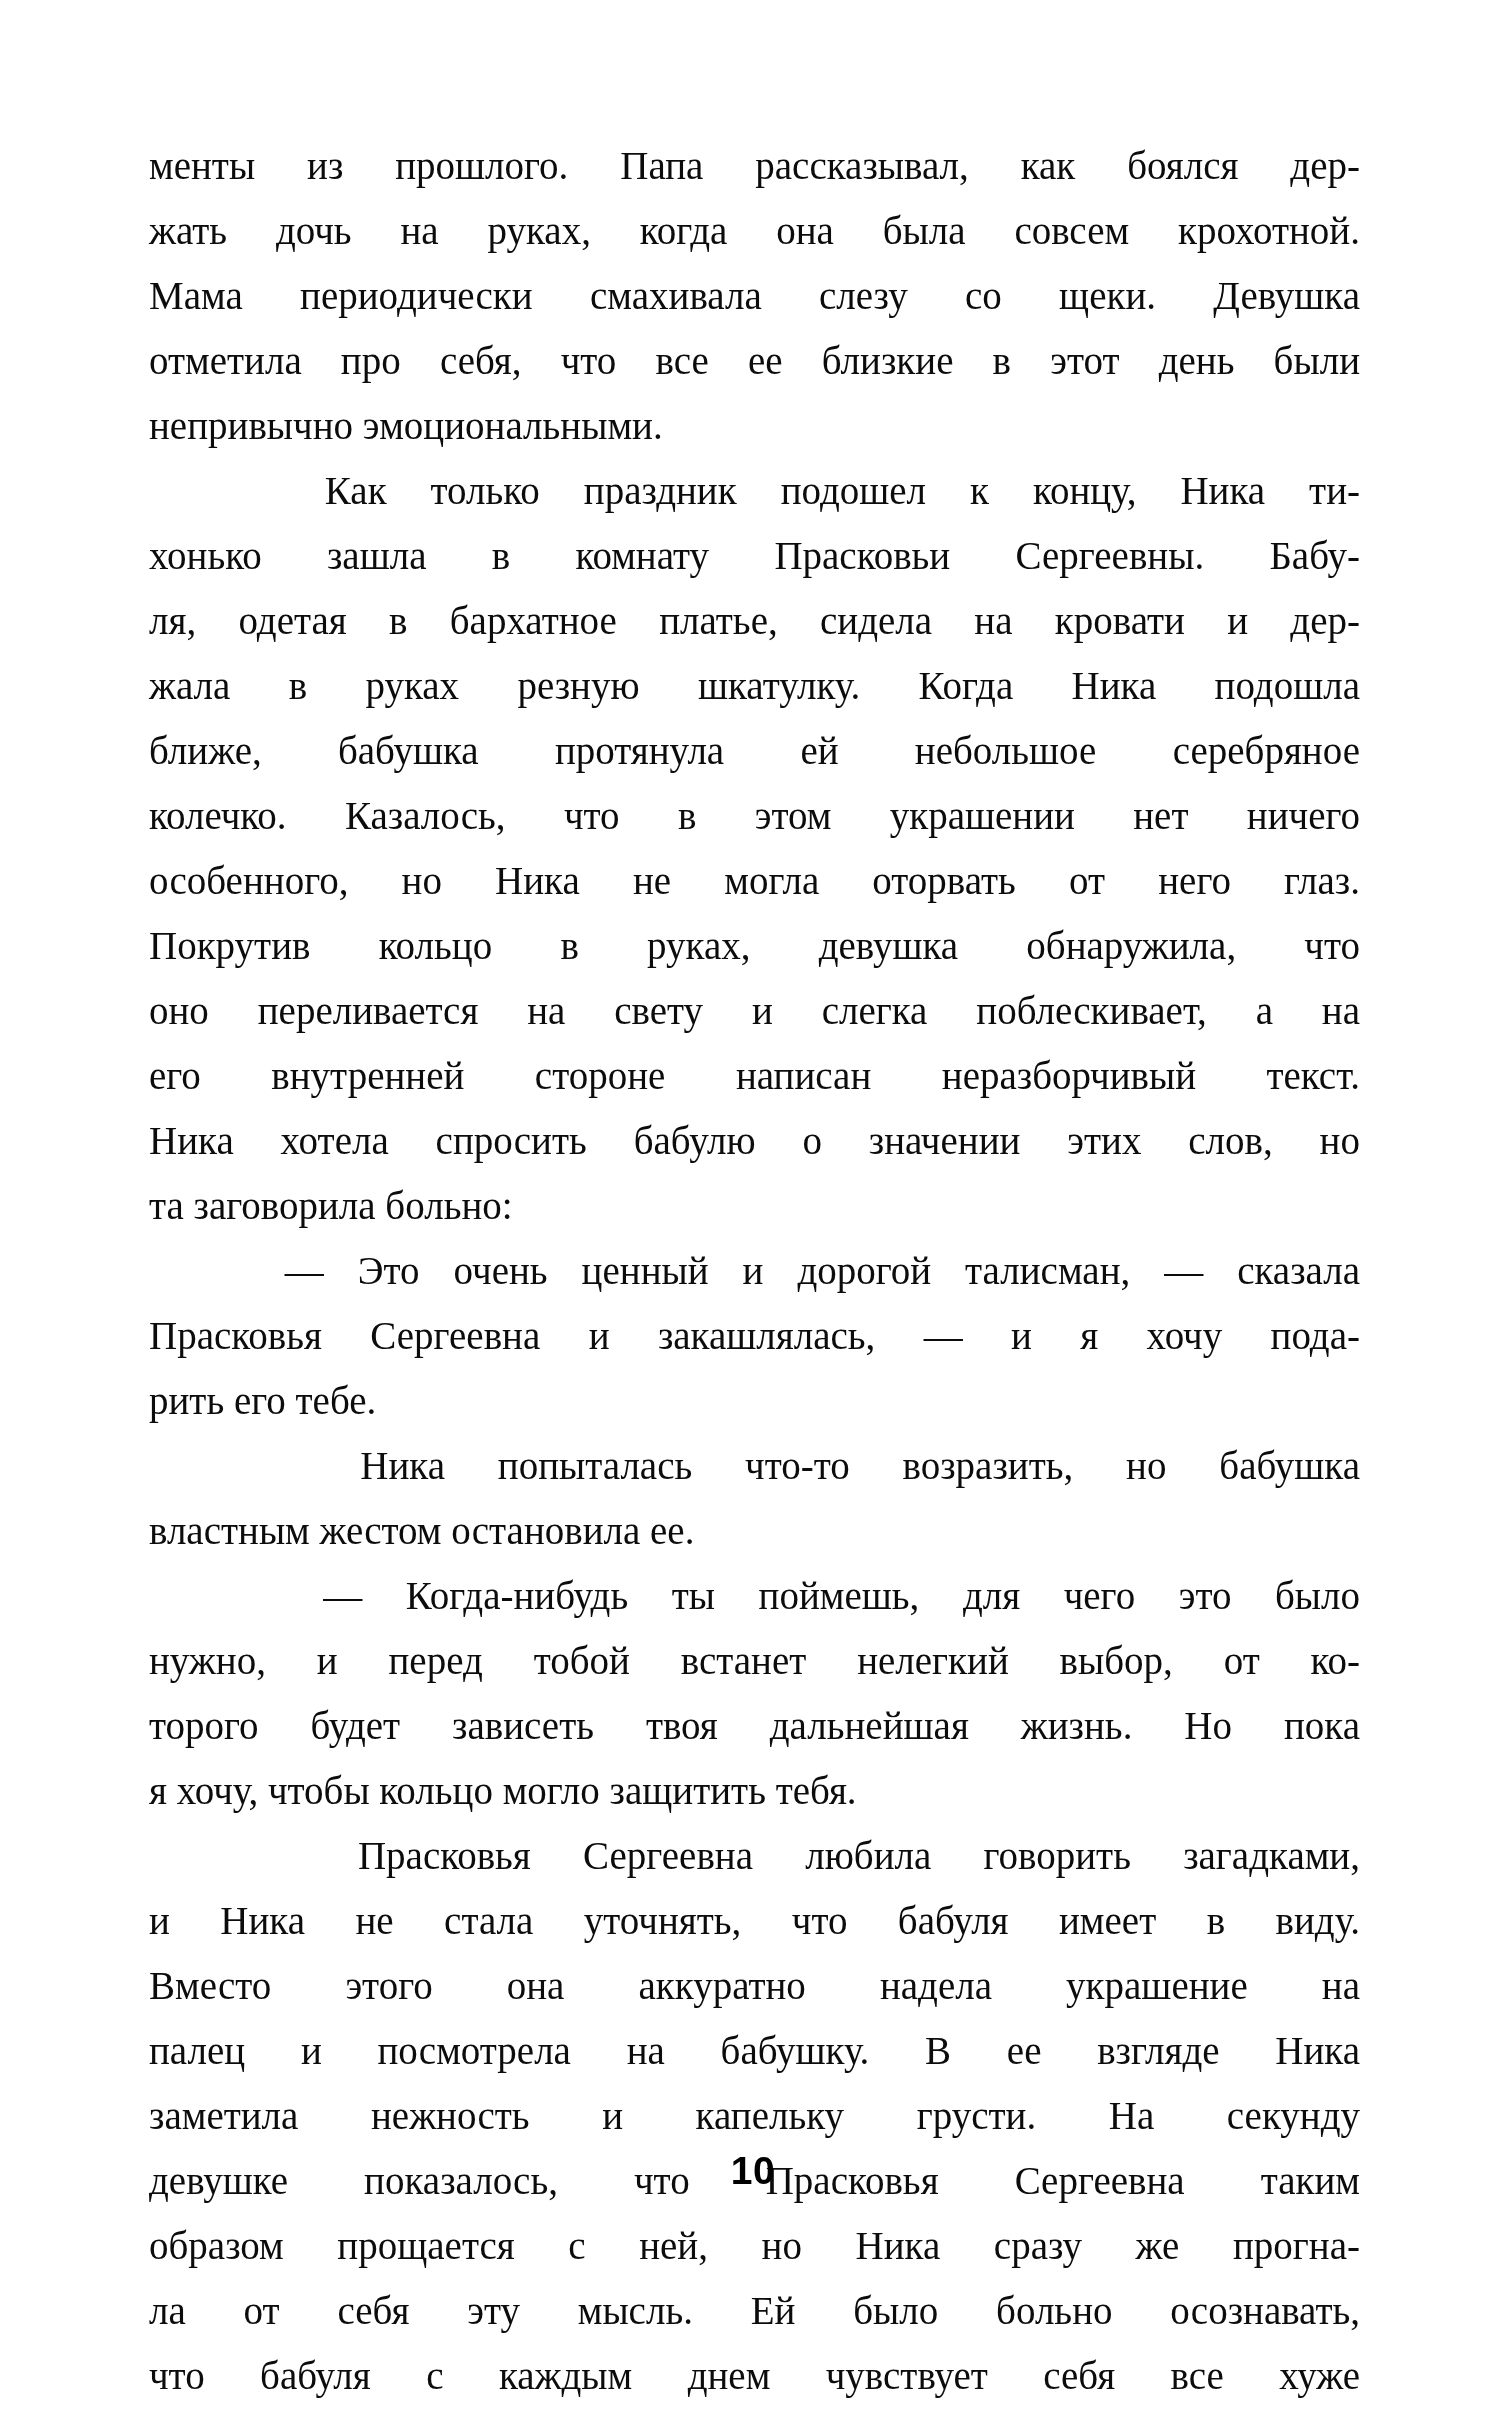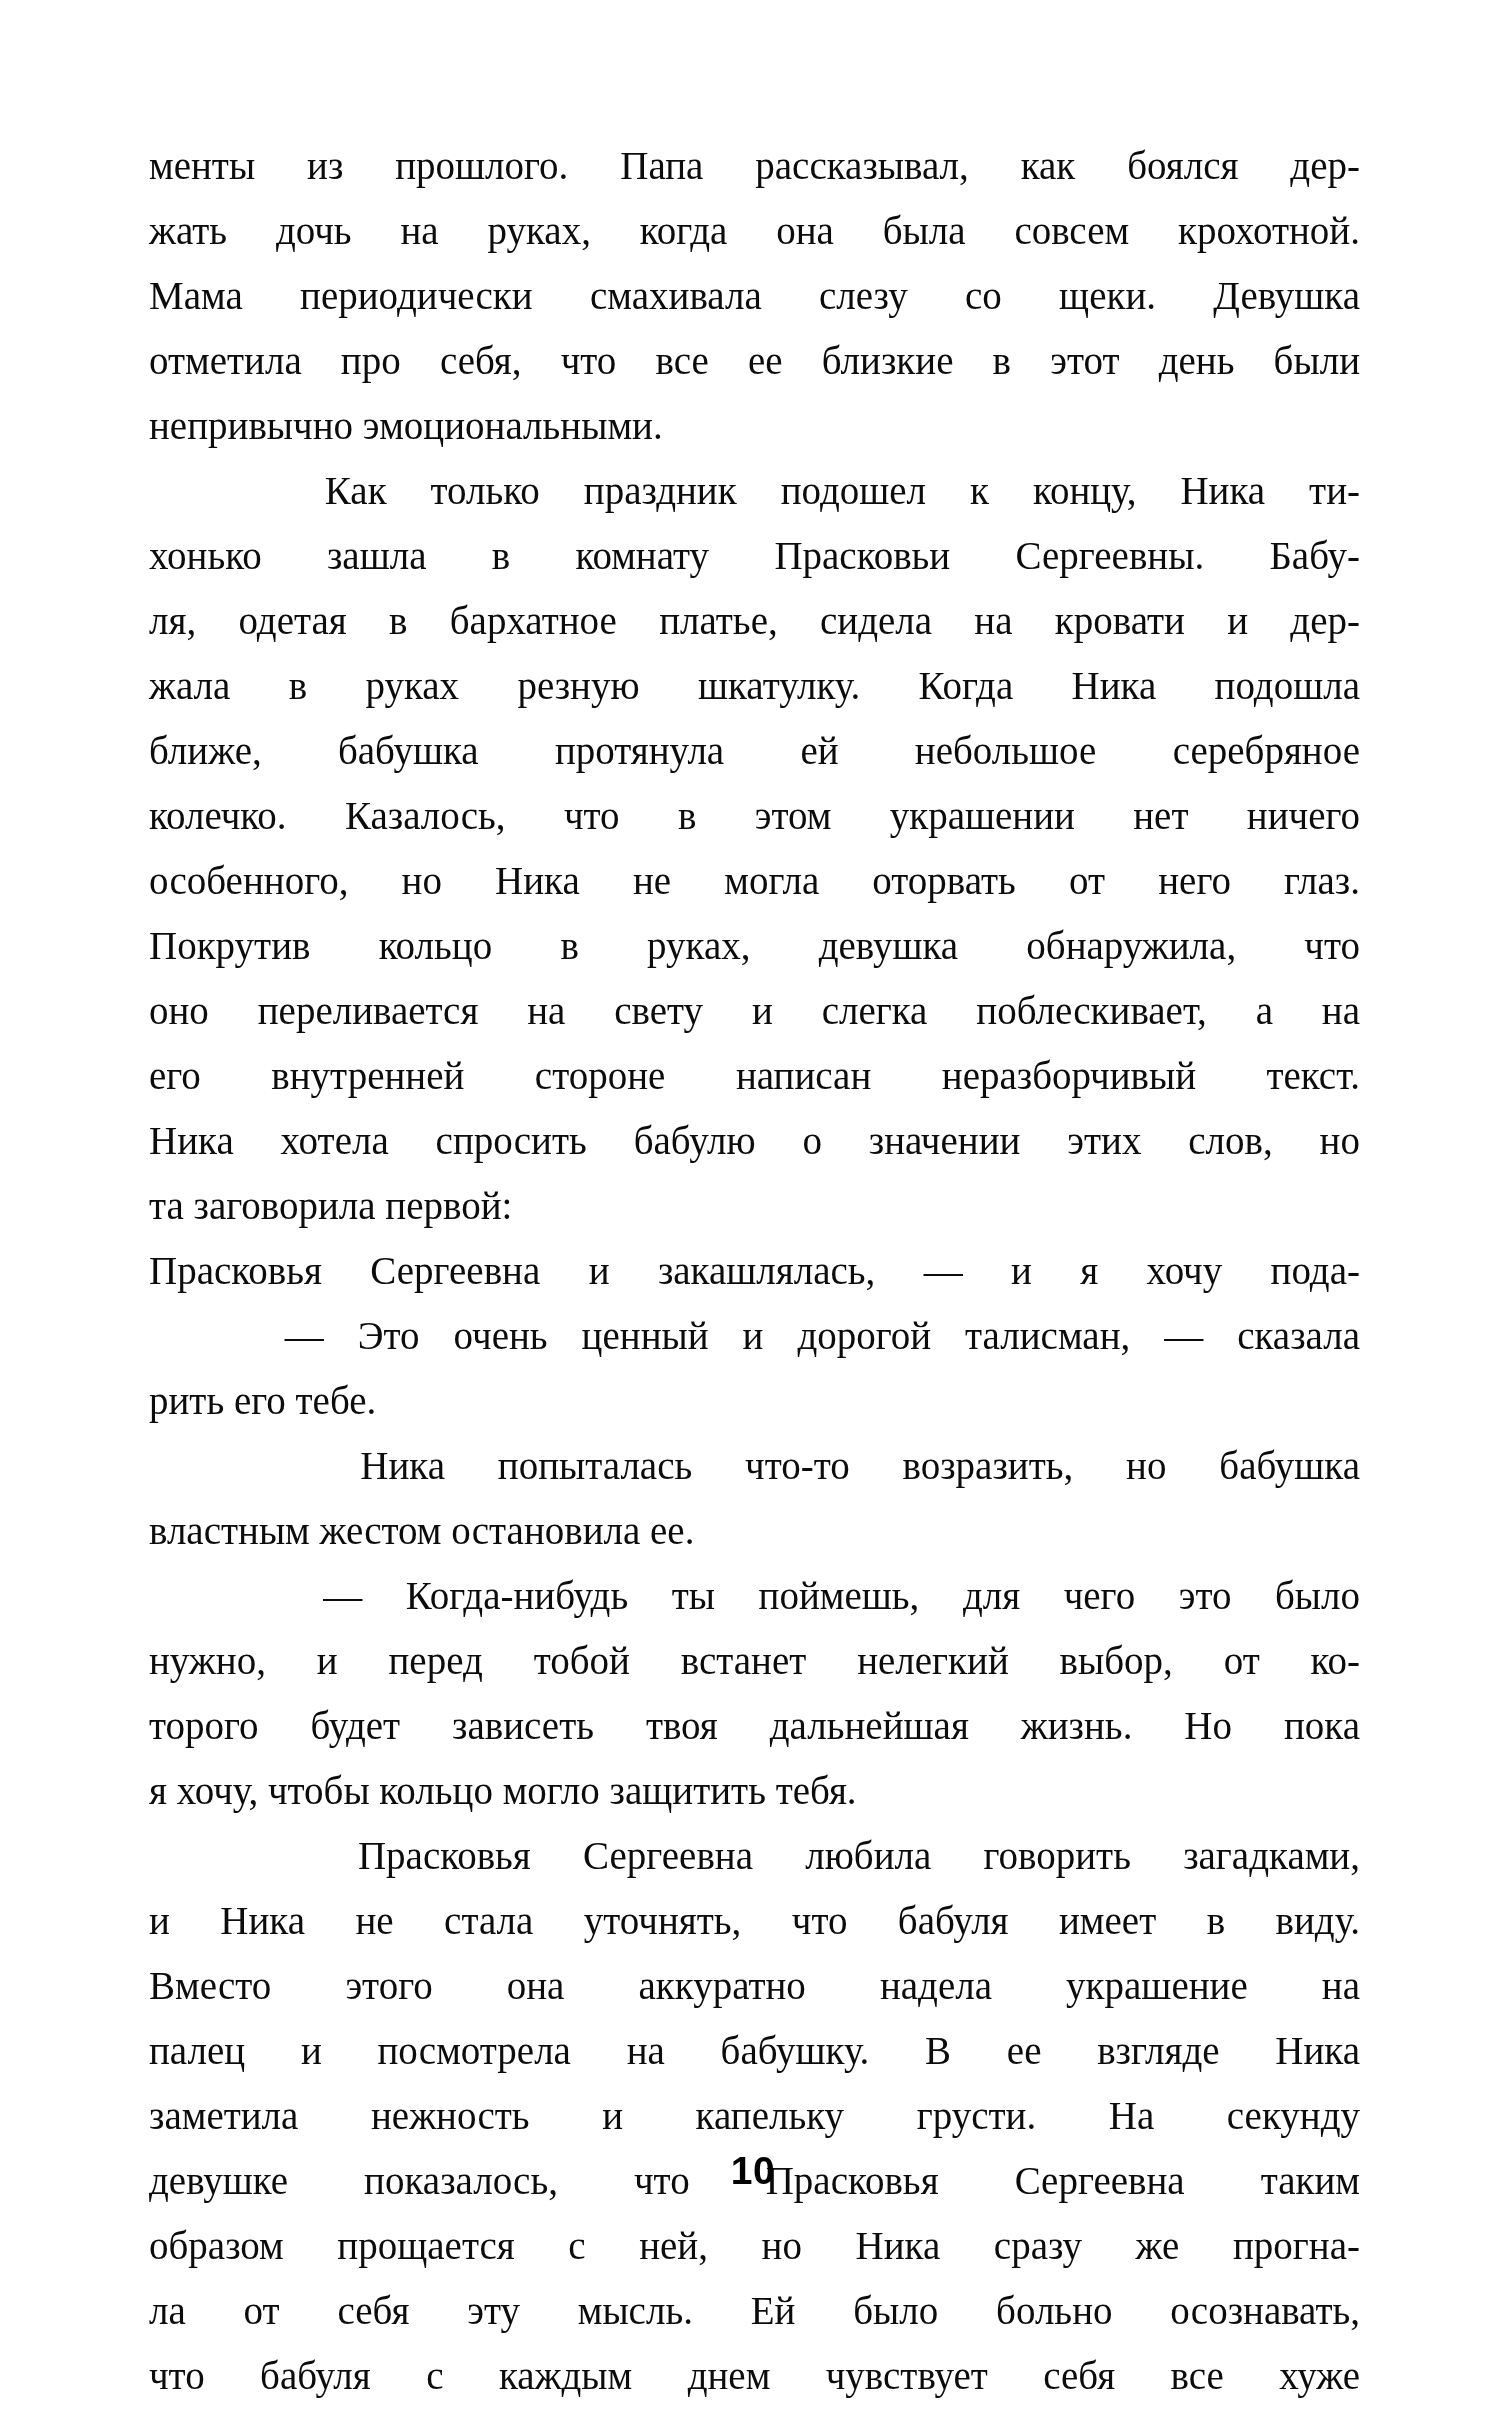--- a/index.html
+++ b/index.html
@@ -78,23 +78,23 @@
       <span class="tline">хонько зашла в комнату Прасковьи Сергеевны. Бабу-</span>
       <span class="tline">ля, одетая в бархатное платье, сидела на кровати и дер-</span>
       <span class="tline">жала в руках резную шкатулку. Когда Ника подошла</span>
       <span class="tline">ближе, бабушка протянула ей небольшое серебряное</span>
       <span class="tline">колечко. Казалось, что в этом украшении нет ничего</span>
       <span class="tline">особенного, но Ника не могла оторвать от него глаз.</span>
       <span class="tline">Покрутив кольцо в руках, девушка обнаружила, что</span>
       <span class="tline">оно переливается на свету и слегка поблескивает, а на</span>
       <span class="tline">его внутренней стороне написан неразборчивый текст.</span>
       <span class="tline">Ника хотела спросить бабулю о значении этих слов, но</span>
-      <span class="tline last">та заговорила первой:</span>
+      <span class="tline last">та заговорила больно:</span>
+      <span class="tline">    — Это очень ценный и дорогой талисман, — сказала</span>
       <span class="tline">Прасковья Сергеевна и закашлялась, — и я хочу пода-</span>
-      <span class="tline">    — Это очень ценный и дорогой талисман, — сказала</span>
       <span class="tline last">рить его тебе.</span>
       <span class="tline">    Ника попыталась что-то возразить, но бабушка</span>
       <span class="tline last">властным жестом остановила ее.</span>
       <span class="tline">    — Когда-нибудь ты поймешь, для чего это было</span>
       <span class="tline">нужно, и перед тобой встанет нелегкий выбор, от ко-</span>
       <span class="tline">торого будет зависеть твоя дальнейшая жизнь. Но пока</span>
       <span class="tline last">я хочу, чтобы кольцо могло защитить тебя.</span>
       <span class="tline">    Прасковья Сергеевна любила говорить загадками,</span>
       <span class="tline">и Ника не стала уточнять, что бабуля имеет в виду.</span>
       <span class="tline">Вместо этого она аккуратно надела украшение на</span>

